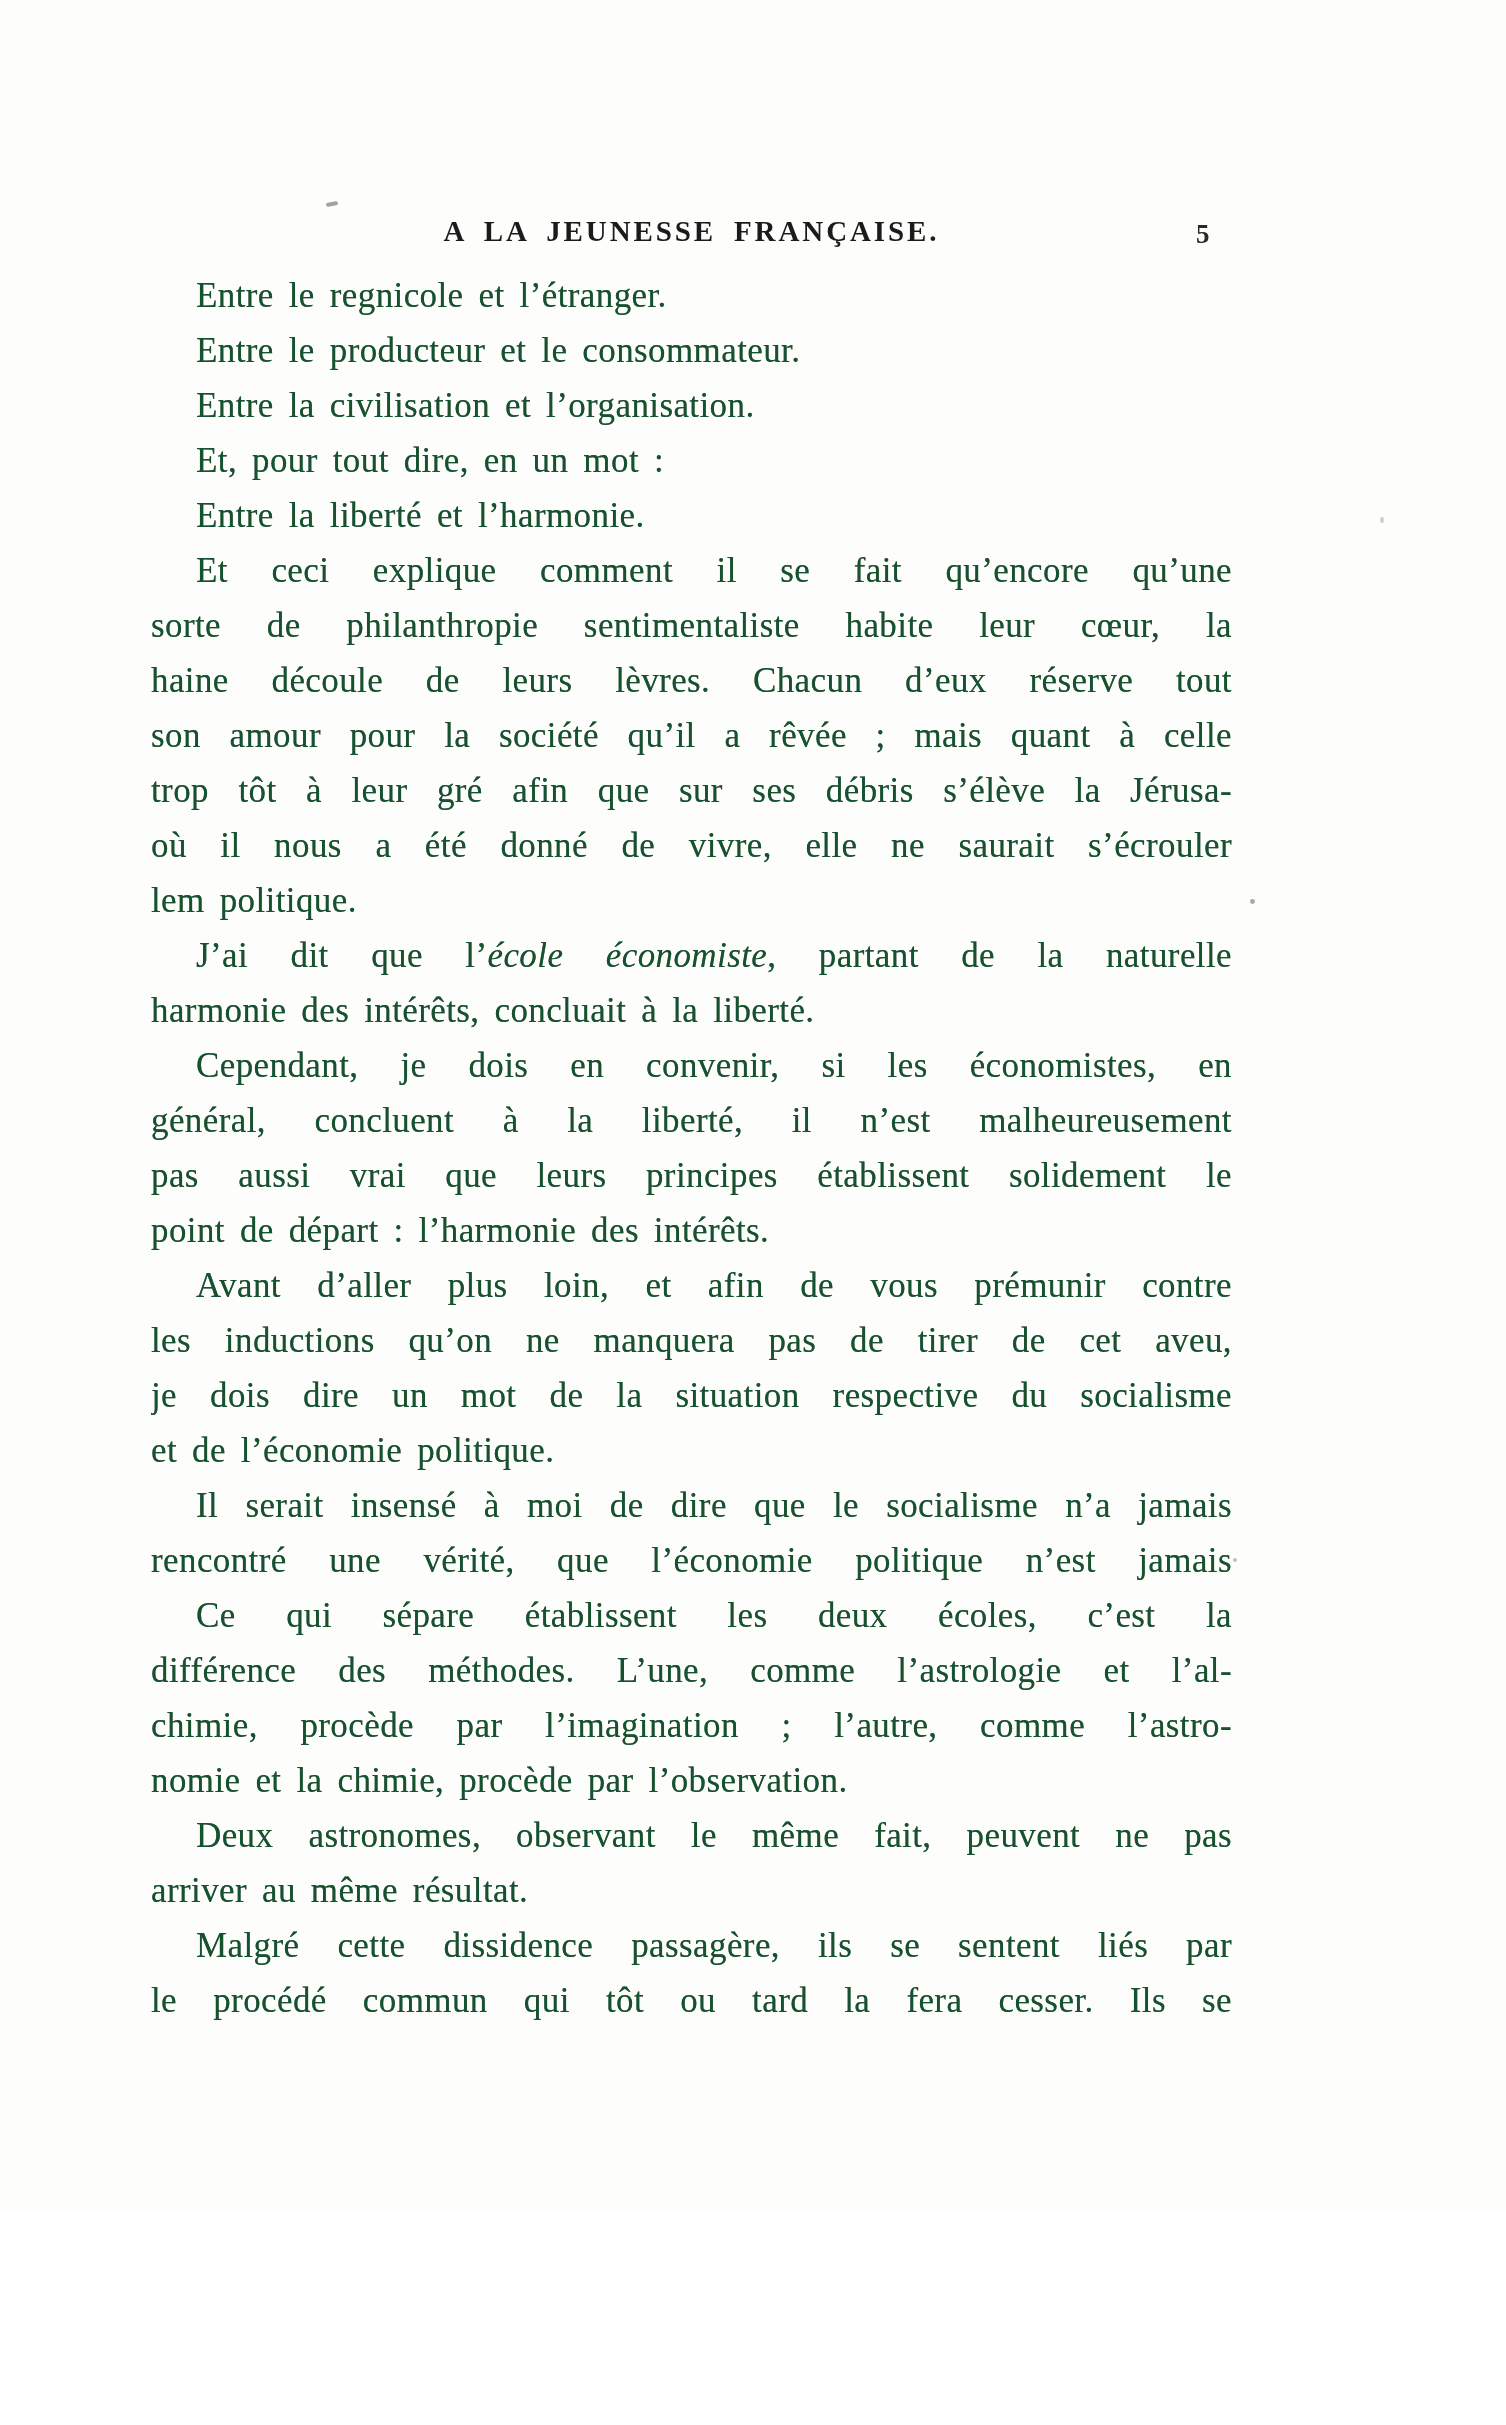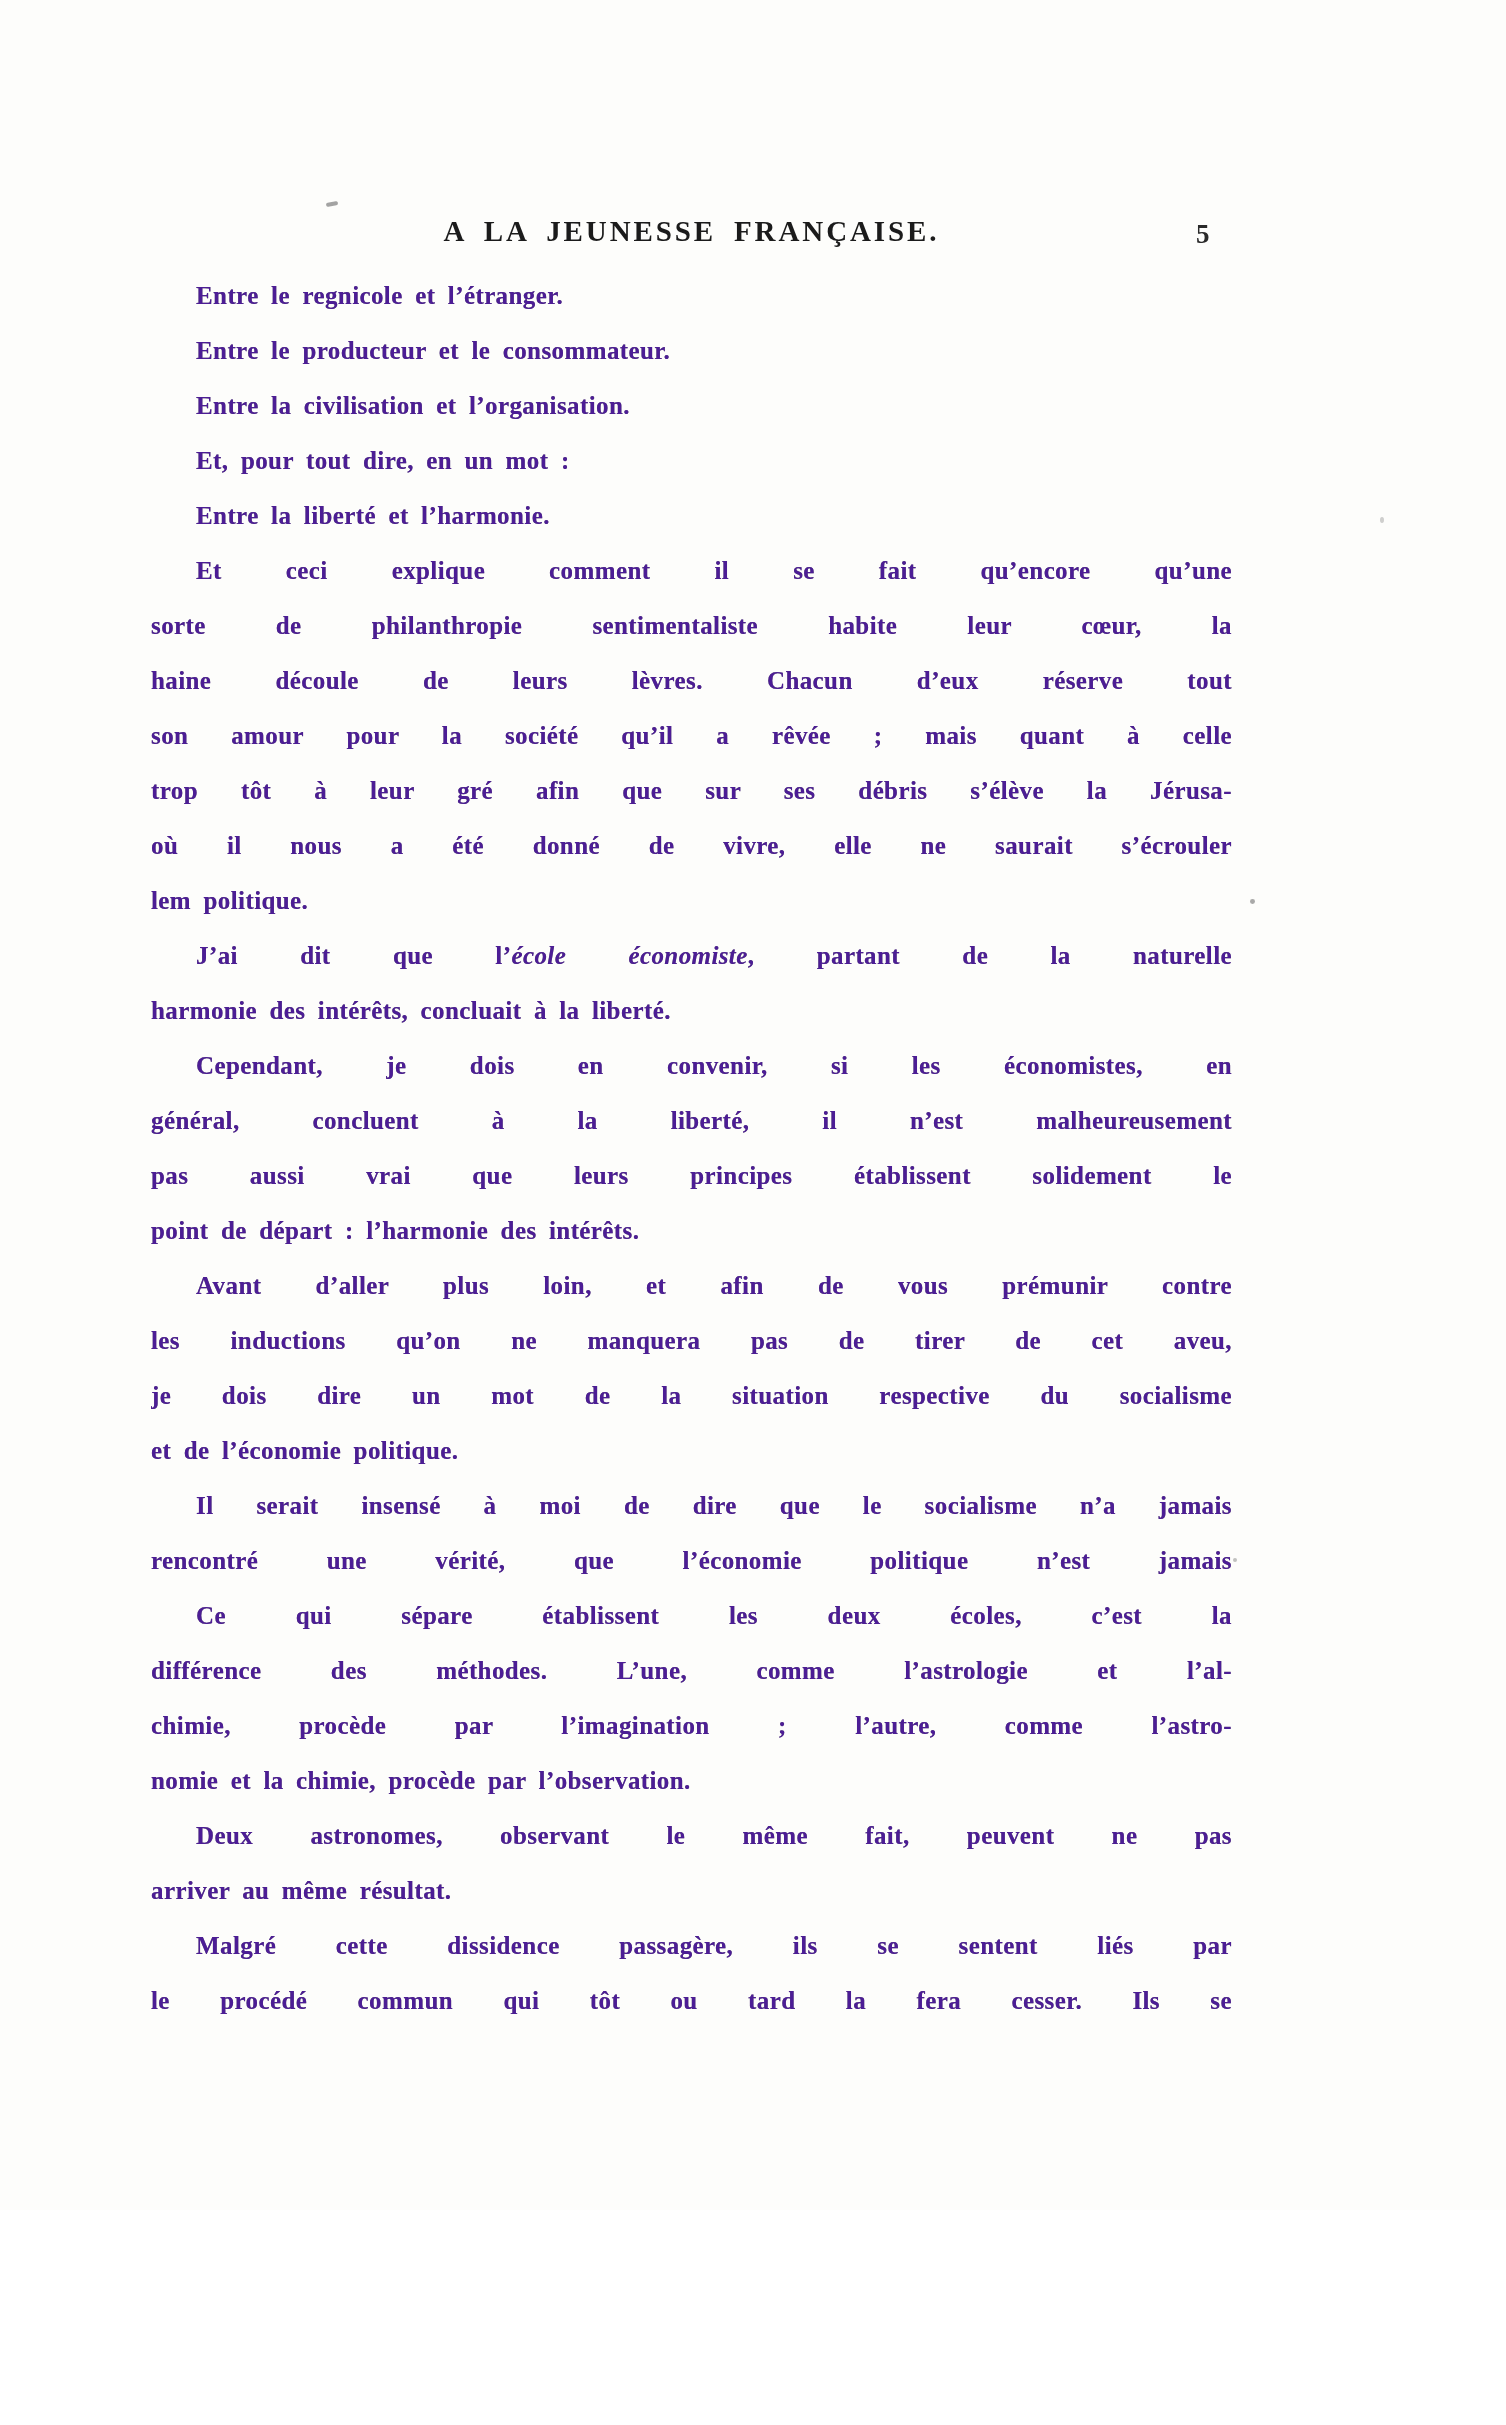--- a/index.html
+++ b/index.html
@@ -37,26 +37,26 @@
     font-size: 27px;
     font-weight: 700;
     color: #2a2a2a;
   }
   
   .body-block {
     position: absolute;
     top: 268px;
     left: 151px;
     width: 1081px;
-    font-size: 25px;
-    font-weight: 700;
+    font-size: 35px;
+    font-weight: 400;
     line-height: 55px;
     letter-spacing: 0.4px;
     word-spacing: 1.9px;
-    color: #4c1d95;
+    color: #14532d;
     text-shadow: 0 0 0.5px rgba(20,20,20,0.55);
   }
   .ln {
     height: 55px;
     overflow: hidden;
     text-align: justify;
     text-align-last: justify;
   }
   .ln.indent { padding-left: 45px; }
   .ln.end {

